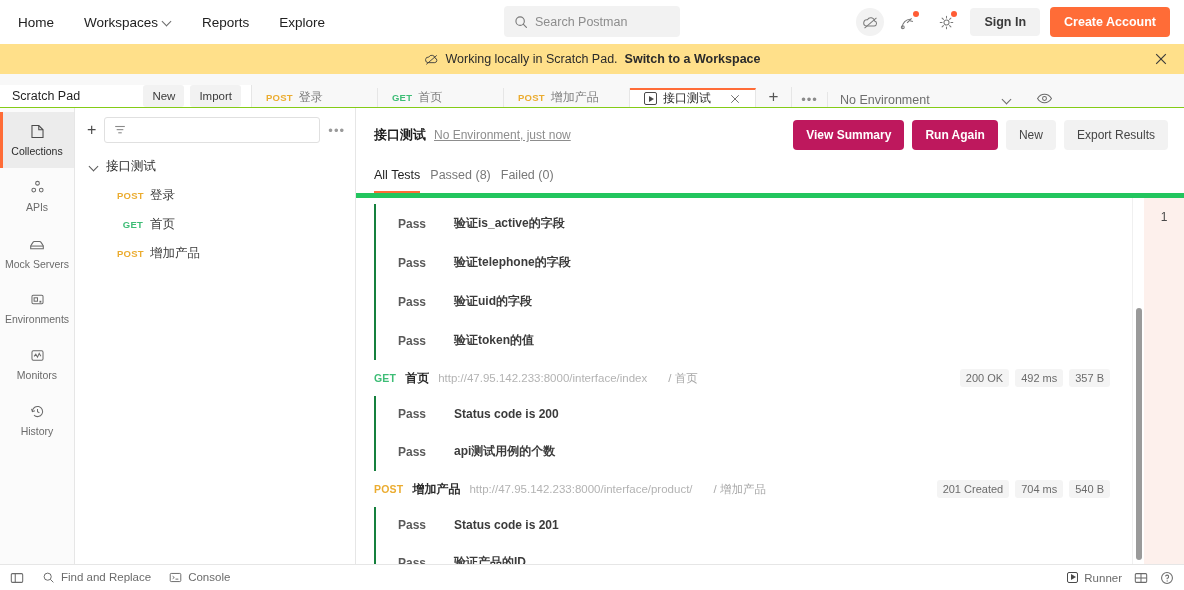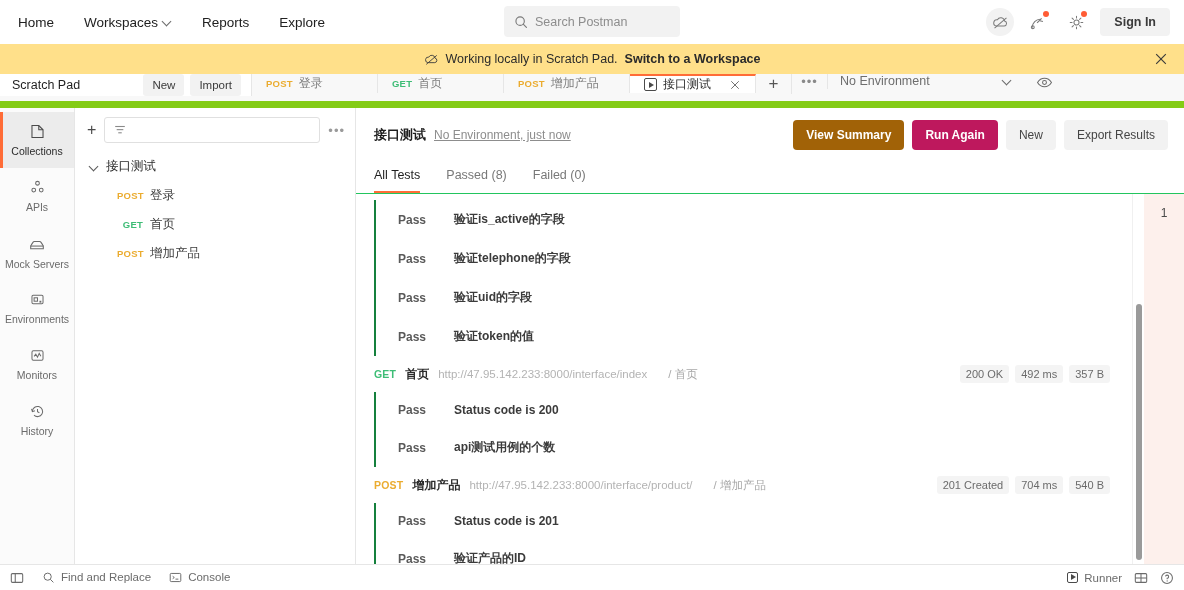--- a/index.html
+++ b/index.html
@@ -78,23 +78,23 @@
   }
   .banner-strong { font-weight: bold; }
   .banner-close {
     position: absolute; right: 16px; top: 50%; transform: translateY(-50%);
     cursor: pointer; color: #3a3a3a;
   }
 
   
   .tabbar {
     height: 34px; flex: 0 0 34px;
-    display: flex; align-items: flex-start;
+    display: flex; align-items: flex-end;
     background: #f8f8f8;
-    border-bottom: 7px solid #84cc16;
+    border-bottom: 1px solid #84cc16;
   }
   .scratchpad {
     width: 252px; flex: 0 0 252px;
     display: flex; align-items: center;
     padding: 0 10px 0 12px; background: #fff;
     border-right: 1px solid #e6e6e6;
   }
   .scratchpad-label { font-size: 12.5px; color: #1f1f1f; font-weight: 500; }
   .sp-btns { margin-left: auto; display: flex; gap: 6px; }
   .sp-btn {
@@ -202,27 +202,27 @@
   .req-row .method { width: 26px; text-align: right; }
 
   
   .main { flex: 1; display: flex; flex-direction: column; min-width: 0; background: #fff; }
   .run-header {
     display: flex; align-items: center; padding: 12px 16px 10px 18px;
   }
   .run-title { font-size: 13px; font-weight: bold; color: #1f1f1f; }
   .run-sub { font-size: 12px; color: #8d8d8d; margin-left: 8px; text-decoration: underline; }
   .run-btns { margin-left: auto; display: flex; gap: 8px; }
-  .b-view { background: #a16207; color: #fff; font-size: 12px; padding: 8px 13px; }
+  .b-view { background: #be185d; color: #fff; font-size: 12px; padding: 8px 13px; }
   .b-run { background: #be185d; color: #fff; font-size: 12px; padding: 0 13px; }
   .b-gray { background: #f2f2f2; color: #454545; font-size: 12px; padding: 8px 13px; font-weight: normal; }
 
   .res-tabs {
-    display: flex; gap: 26px; padding: 0 18px;
-    border-bottom: 1px solid #22c55e;
+    display: flex; gap: 10px; padding: 0 18px;
+    border-bottom: 5px solid #22c55e;
   }
   .res-tab {
     padding: 8px 0 9px; font-size: 12.5px; color: #787878;
     cursor: pointer; border-bottom: 2px solid transparent;
   }
   .res-tab.active { color: #1f1f1f; border-bottom-color: #ff6c37; }
 
   .results-wrap { flex: 1; display: flex; min-height: 0; }
   .results {
     flex: 1; overflow: hidden; position: relative;
@@ -322,20 +322,21 @@
         <span class="reddot"></span>
       </div>
       <div class="icon-btn">
         <svg width="17" height="17" viewBox="0 0 20 20">
           <circle cx="10" cy="10" r="3" fill="none" stroke="#7a7a7a" stroke-width="1.2"></circle>
           <path d="M10 2.6v2.2M10 15.2v2.2M2.6 10h2.2M15.2 10h2.2M4.8 4.8l1.6 1.6M13.6 13.6l1.6 1.6M15.2 4.8l-1.6 1.6M6.4 13.6l-1.6 1.6" stroke="#7a7a7a" stroke-width="1.2" stroke-linecap="round"></path>
         </svg>
         <span class="reddot"></span>
       </div>
       <button class="btn btn-signin">Sign In</button>
+      <button class="btn btn-create">Create Account</button>
     </div>
   </div>
 
   <div class="banner">
     <svg width="15" height="15" viewBox="0 0 20 20">
       <path d="M5.2 14.2h9.2a3.1 3.1 0 0 0 .3-6.1 4.4 4.4 0 0 0-8.3-1.3A3.4 3.4 0 0 0 5.2 14.2z" fill="none" stroke="#3c3c3c" stroke-width="1.2"></path>
       <line x1="3" y1="16.5" x2="17" y2="4.5" stroke="#3c3c3c" stroke-width="1.2"></line>
     </svg>
     <span>Working locally in Scratch Pad.</span>
     <span class="banner-strong">Switch to a Workspace</span>

